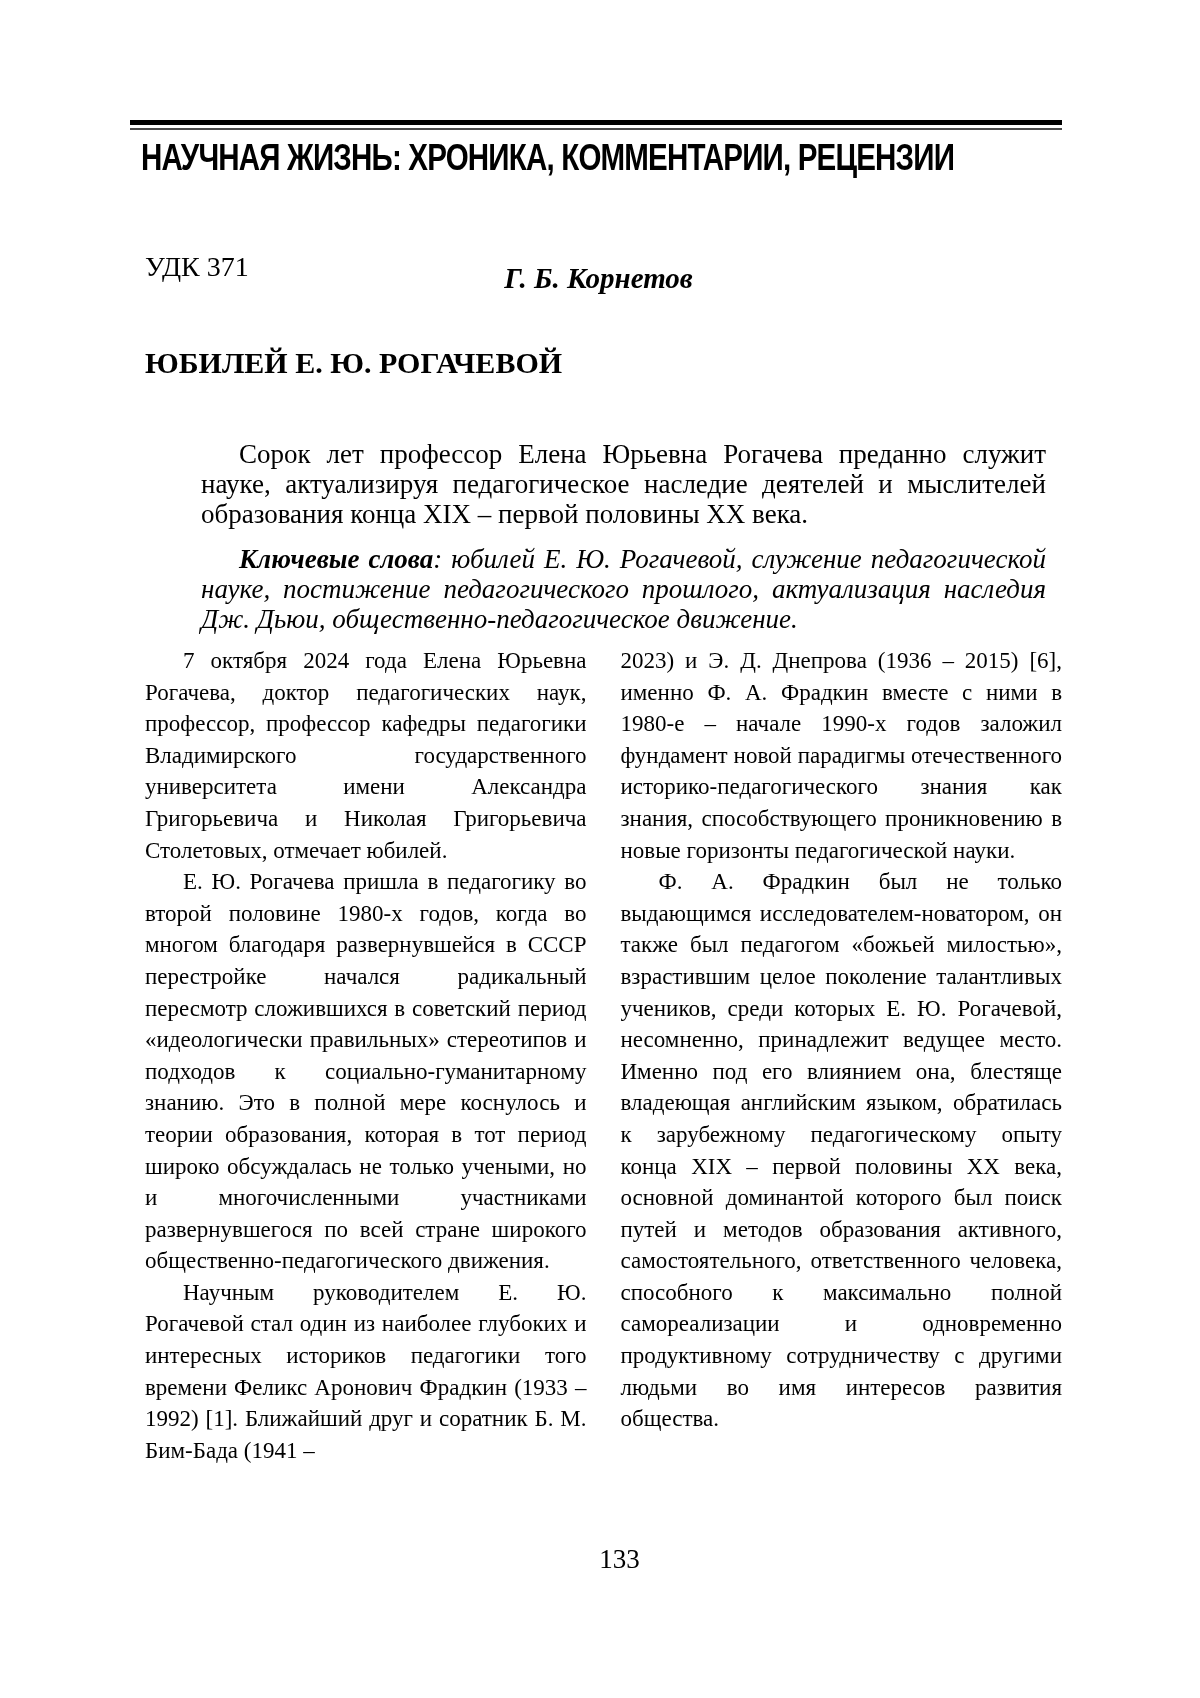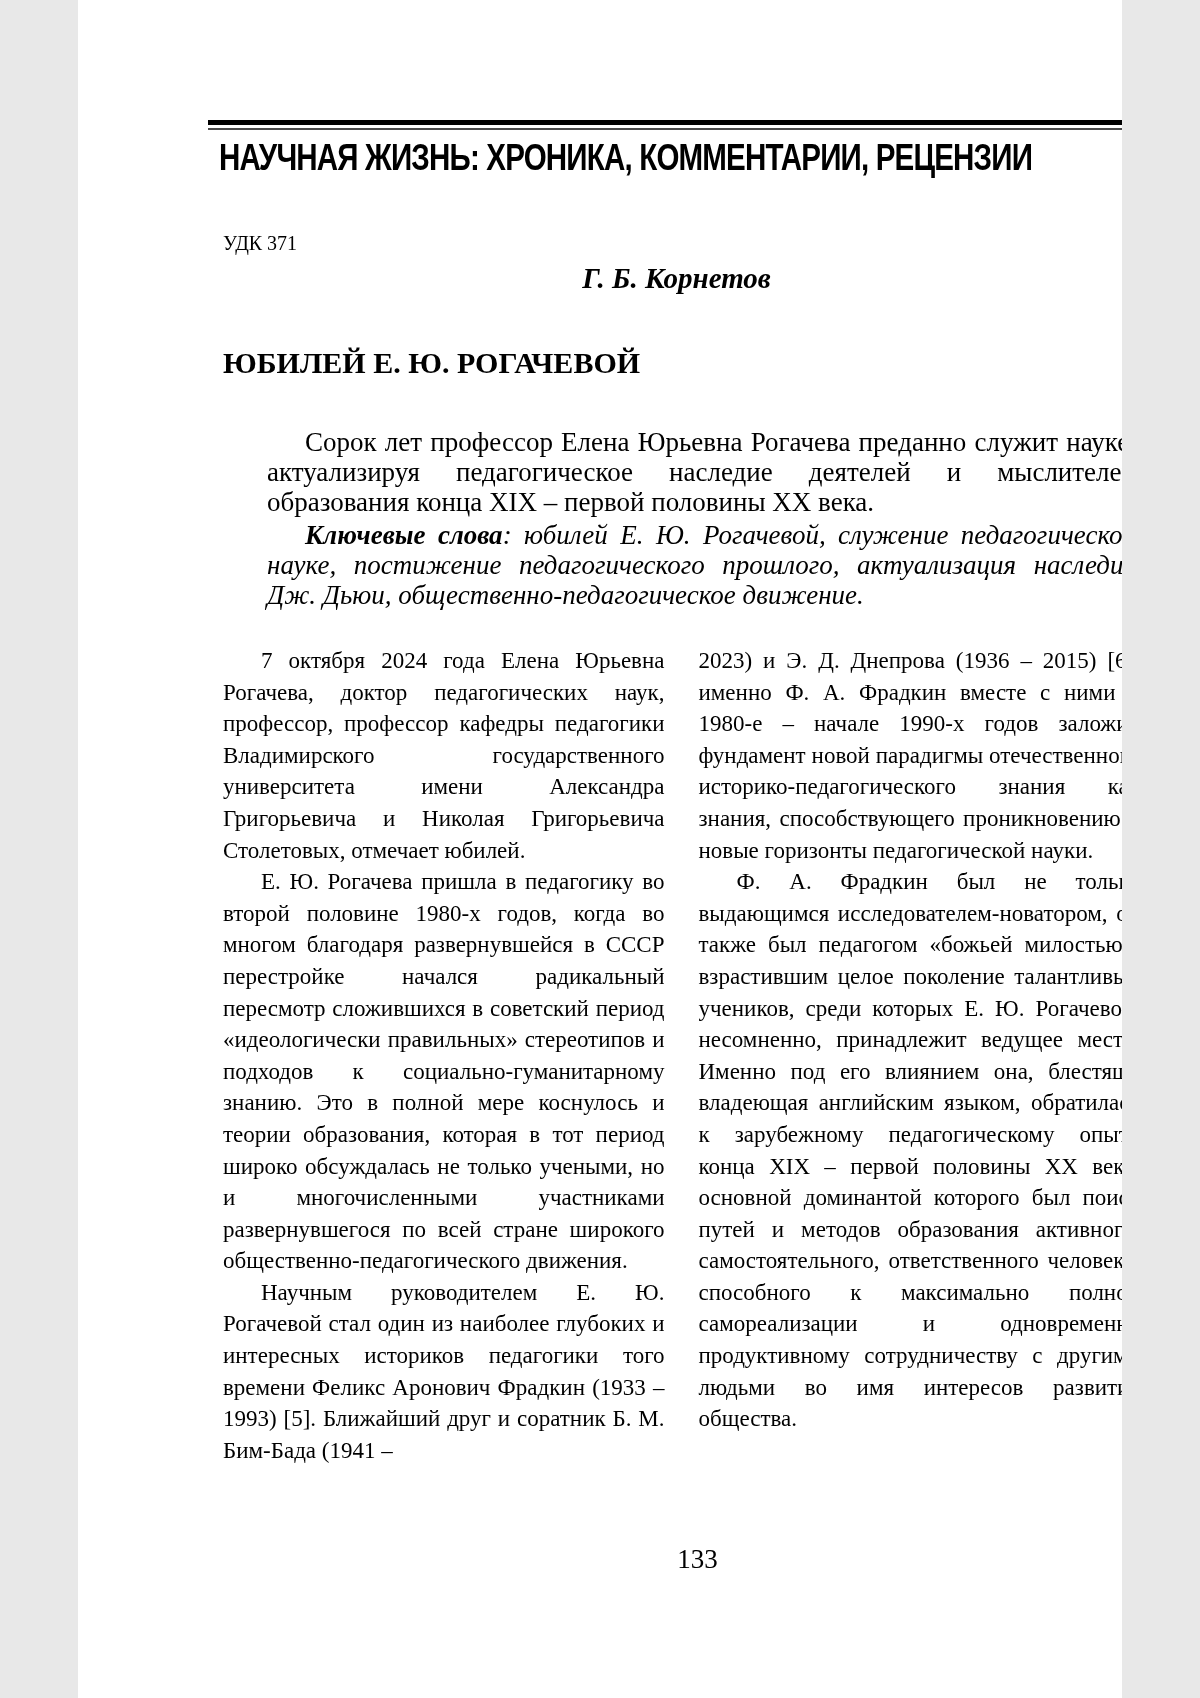--- a/index.html
+++ b/index.html
@@ -1,18 +1,18 @@
 <!DOCTYPE html>
 <html lang="ru"><head>
 <meta charset="utf-8">
 <style>
   html, body { margin: 0; padding: 0; background: #e8e8e8; }
   .page {
     position: relative;
-    width: 1044px;
+    width: 1200px;
     height: 1698px;
     margin: 0 auto;
     background: #ffffff;
     color: #000000;
     font-family: "Liberation Serif", serif;
     overflow: hidden;
   }
   .rule-thick {
     position: absolute;
     left: 130px; top: 120px;
@@ -32,22 +32,22 @@
     font-weight: bold;
     font-size: 36px;
     letter-spacing: -1px;
     white-space: nowrap;
     transform: scaleX(0.82);
     transform-origin: left top;
     color: #000000;
   }
   .udc {
     position: absolute;
-    left: 145px; top: 232px;
-    font-size: 20px;
+    left: 145px; top: 251px;
+    font-size: 28px;
   }
   .author {
     position: absolute;
     left: 141px; top: 262px;
     width: 915px;
     text-align: center;
     font-weight: bold;
     font-style: italic;
     font-size: 29px;
   }
@@ -60,21 +60,21 @@
     font-size: 30px;
   }
   .abstract-block {
     position: absolute;
     left: 185px; top: 424px;
     width: 877px;
     font-size: 27px;
     line-height: 29.8px;
     text-align: justify;
   }
-  .abstract-block p { margin: 4px; text-indent: 38px; }
+  .abstract-block p { margin: 16px; text-indent: 38px; }
   .keywords { font-style: italic; }
   .kw-label { font-weight: bold; }
   .columns {
     position: absolute;
     left: 145px; top: 645px;
     width: 917px;
     display: flex;
     gap: 34px;
     font-size: 23px;
     line-height: 31.6px;
@@ -109,21 +109,21 @@
 
   <div class="abstract-block">
     <p>Сорок лет профессор Елена Юрьевна Рогачева преданно служит науке, актуализируя педагогическое наследие деятелей и мыслителей образования конца XIX – первой половины XX века.</p>
     <p class="keywords"><span class="kw-label">Ключевые слова</span><span>: юбилей Е. Ю. Рогачевой, служение педагогической науке, постижение педагогического прошлого, актуализация наследия Дж. Дьюи, общественно-педагогическое движение.</span></p>
   </div>
 
   <div class="columns">
     <div class="col">
       <p>7 октября 2024 года Елена Юрьевна Рогачева, доктор педагогических наук, профессор, профессор кафедры педагогики Владимирского государственного университета имени Александра Григорьевича и Николая Григорьевича Столетовых, отмечает юбилей.</p>
       <p>Е. Ю. Рогачева пришла в педагогику во второй половине 1980-х годов, когда во многом благодаря развернувшейся в СССР перестройке начался радикальный пересмотр сложившихся в советский период «идеологически правильных» стереотипов и подходов к социально-гуманитарному знанию. Это в полной мере коснулось и теории образования, которая в тот период широко обсуждалась не только учеными, но и многочисленными участниками развернувшегося по всей стране широкого общественно-педагогического движения.</p>
-      <p>Научным руководителем Е. Ю. Рогачевой стал один из наиболее глубоких и интересных историков педагогики того времени Феликс Аронович Фрадкин (1933 – 1993) [5]. Ближайший друг и соратник Б. М. Бим-Бада (1941 –</p>
+      <p>Научным руководителем Е. Ю. Рогачевой стал один из наиболее глубоких и интересных историков педагогики того времени Феликс Аронович Фрадкин (1933 – 1992) [1]. Ближайший друг и соратник Б. М. Бим-Бада (1941 –</p>
     </div>
     <div class="col">
       <p class="no-indent">2023) и Э. Д. Днепрова (1936 – 2015) [6], именно Ф. А. Фрадкин вместе с ними в 1980-е – начале 1990-х годов заложил фундамент новой парадигмы отечественного историко-педагогического знания как знания, способствующего проникновению в новые горизонты педагогической науки.</p>
       <p>Ф. А. Фрадкин был не только выдающимся исследователем-новатором, он также был педагогом «божьей милостью», взрастившим целое поколение талантливых учеников, среди которых Е. Ю. Рогачевой, несомненно, принадлежит ведущее место. Именно под его влиянием она, блестяще владеющая английским языком, обратилась к зарубежному педагогическому опыту конца XIX – первой половины XX века, основной доминантой которого был поиск путей и методов образования активного, самостоятельного, ответственного человека, способного к максимально полной самореализации и одновременно продуктивному сотрудничеству с другими людьми во имя интересов развития общества.</p>
     </div>
   </div>
 
   <div class="page-number">133</div>
 
 </div>

